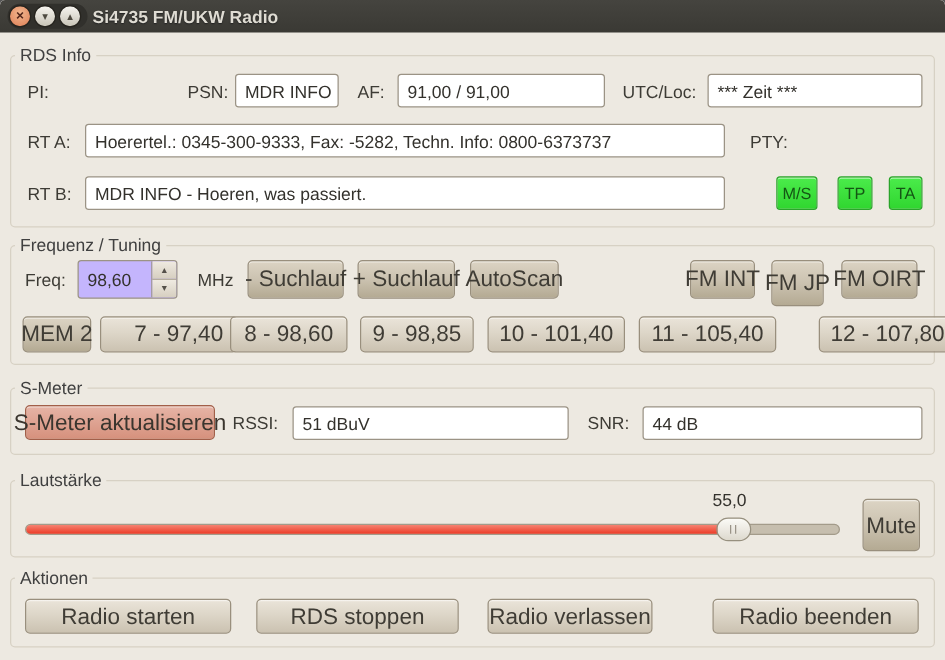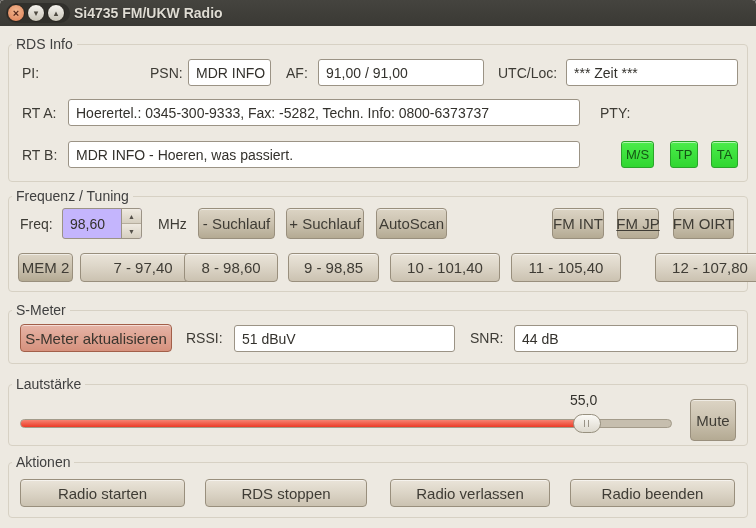--- a/index.html
+++ b/index.html
@@ -40,21 +40,21 @@
     position:absolute; display:flex; align-items:center; font-size:14px; color:#3D3B35;
   }
   .entry {
     position:absolute; background:#fff; border:1px solid #9B9385; border-radius:3px;
     display:flex; align-items:center; padding:0 7px; font-size:14px; color:#33312C;
     white-space:pre; overflow:hidden;
   }
   .btn {
     position:absolute; display:flex; align-items:center; justify-content:center;
     background:linear-gradient(#EAE4D9 0%, #DDD6C8 45%, #CBC2B1 100%);
-    border:1px solid #998F7D; border-radius:4px; color:#3F3C35; font-size:15px;
+    border:1px solid #998F7D; border-radius:4px; color:#3F3C35; font-size:18px;
     box-shadow:inset 0 1px 0 rgba(255,255,255,.55); white-space:nowrap; cursor:default;
   }
   .btn.dark { background:linear-gradient(#DCD4C4 0%, #CBC2B0 50%, #B4AA93 100%); }
   .btn.flag {
     background:linear-gradient(#4BEC4B,#30D630); border:1px solid #2AA42A;
     border-radius:3px; color:#145614; font-size:13px;
   }
   .btn.salmon {
     background:linear-gradient(#E6B4A6,#D6917D); border:1px solid #A25F49; color:#3A352E;
   }
@@ -129,21 +129,21 @@
     <div class="arrows">
       <div>▲</div>
       <div>▼</div>
     </div>
   </div>
   <div class="lbl" style="left:158px; top:208px; height:31px;">MHz</div>
   <div class="btn dark" style="left:198px; top:208px; width:77px; height:31px;">- Suchlauf</div>
   <div class="btn dark" style="left:286px; top:208px; width:78px; height:31px;">+ Suchlauf</div>
   <div class="btn dark" style="left:376px; top:208px; width:71px; height:31px;">AutoScan</div>
   <div class="btn dark" style="left:552px; top:208px; width:52px; height:31px;">FM INT</div>
-  <div class="btn dark" style="left:617px; top:208px; width:42px; height:31px;text-decoration:underline;">FM JP</div>
+  <div class="btn dark" style="left:617px; top:208px; width:42px; height:37px;">FM JP</div>
   <div class="btn dark" style="left:673px; top:208px; width:61px; height:31px;">FM OIRT</div>
 
   <div class="btn dark" style="left:18px; top:253px; width:55px; height:29px;">MEM 2</div>
   <div class="btn" style="left:80px; top:253px; width:110px; height:29px;padding-left:16px;">7 - 97,40</div>
   <div class="btn" style="left:184px; top:253px; width:94px; height:29px;">8 - 98,60</div>
   <div class="btn" style="left:288px; top:253px; width:91px; height:29px;">9 - 98,85</div>
   <div class="btn" style="left:390px; top:253px; width:110px; height:29px;">10 - 101,40</div>
   <div class="btn" style="left:511px; top:253px; width:110px; height:29px;">11 - 105,40</div>
   <div class="btn" style="left:655px; top:253px; width:110px; height:29px;">12 - 107,80</div>
 
@@ -166,16 +166,16 @@
       <span class="grip"></span>
     </div>
   </div>
   <div class="btn dark" style="left:690px; top:399px; width:46px; height:42px;">Mute</div>
 
   <div class="frame" style="left:8px; top:462px; width:740px; height:56px;"></div>
   <div class="legend" style="left:12px; top:455px;">Aktionen</div>
 
   <div class="btn" style="left:20px; top:479px; width:165px; height:28px;">Radio starten</div>
   <div class="btn" style="left:205px; top:479px; width:162px; height:28px;">RDS stoppen</div>
-  <div class="btn" style="left:390px; top:479px; width:160px; height:28px;text-align:center;">Radio verlassen</div>
+  <div class="btn" style="left:390px; top:479px; width:132px; height:28px;text-align:center;">Radio verlassen</div>
   <div class="btn" style="left:570px; top:479px; width:165px; height:28px;">Radio beenden</div>
 
 </div>
 
 </body></html>

